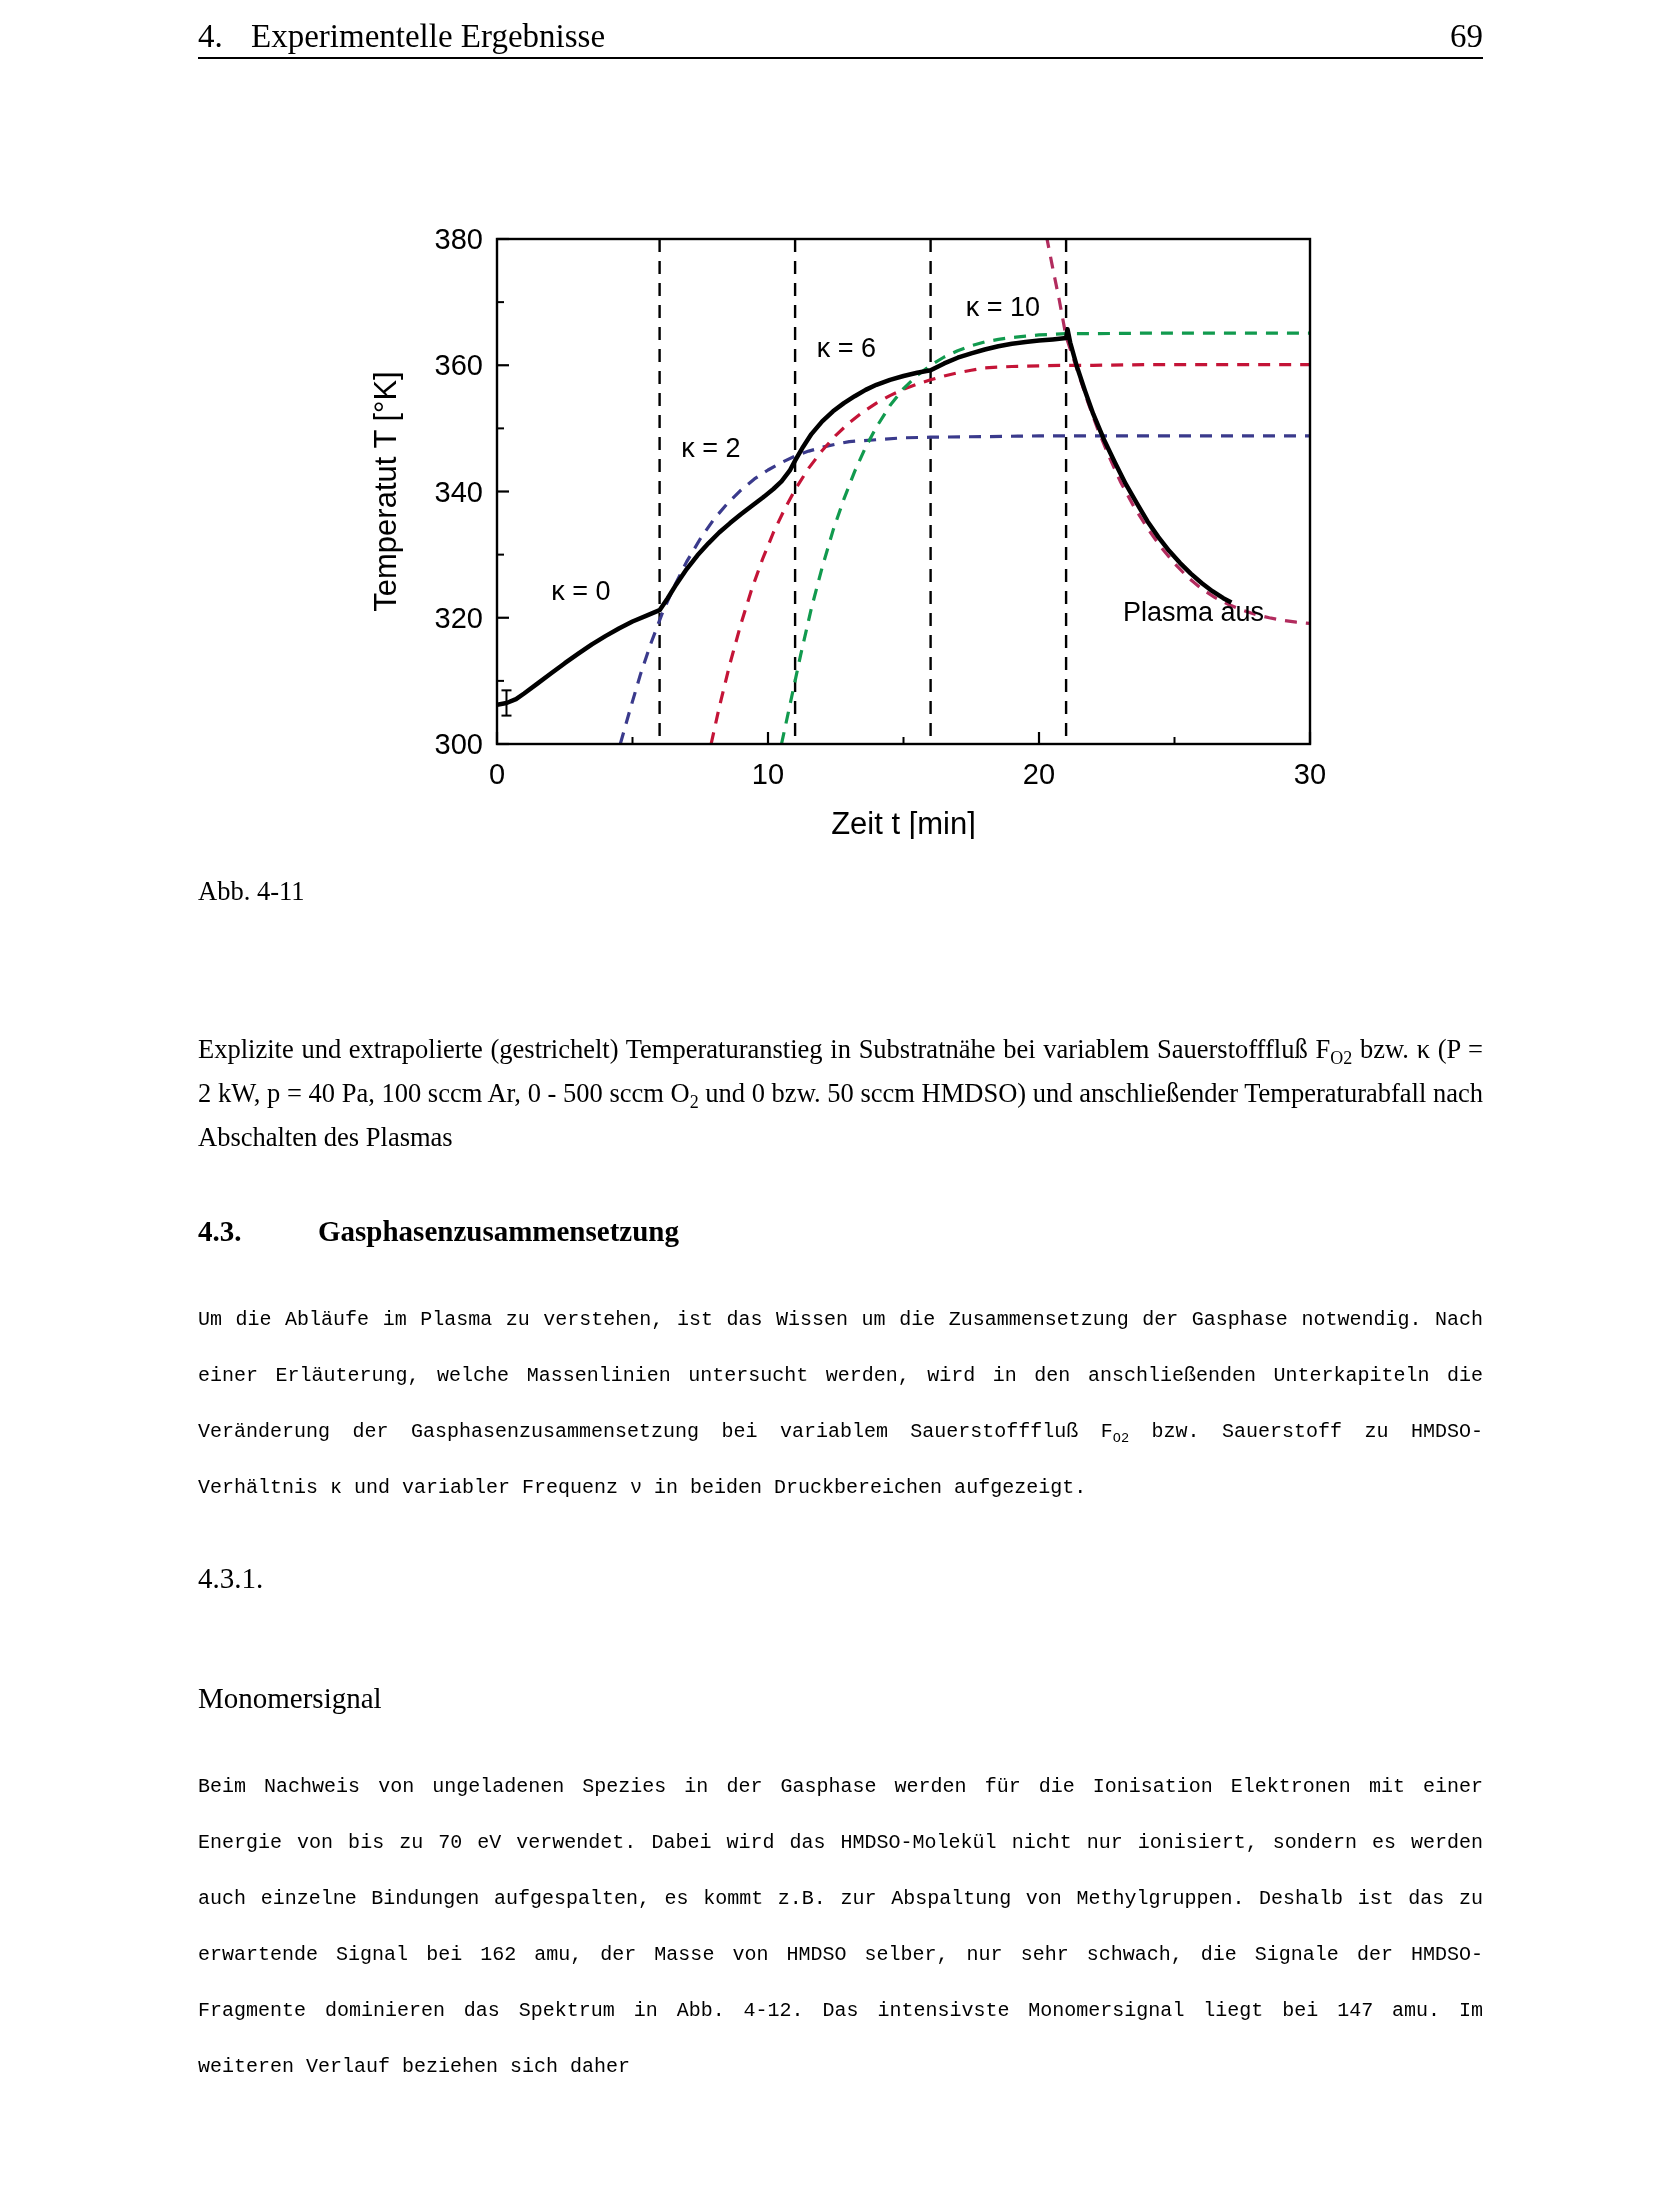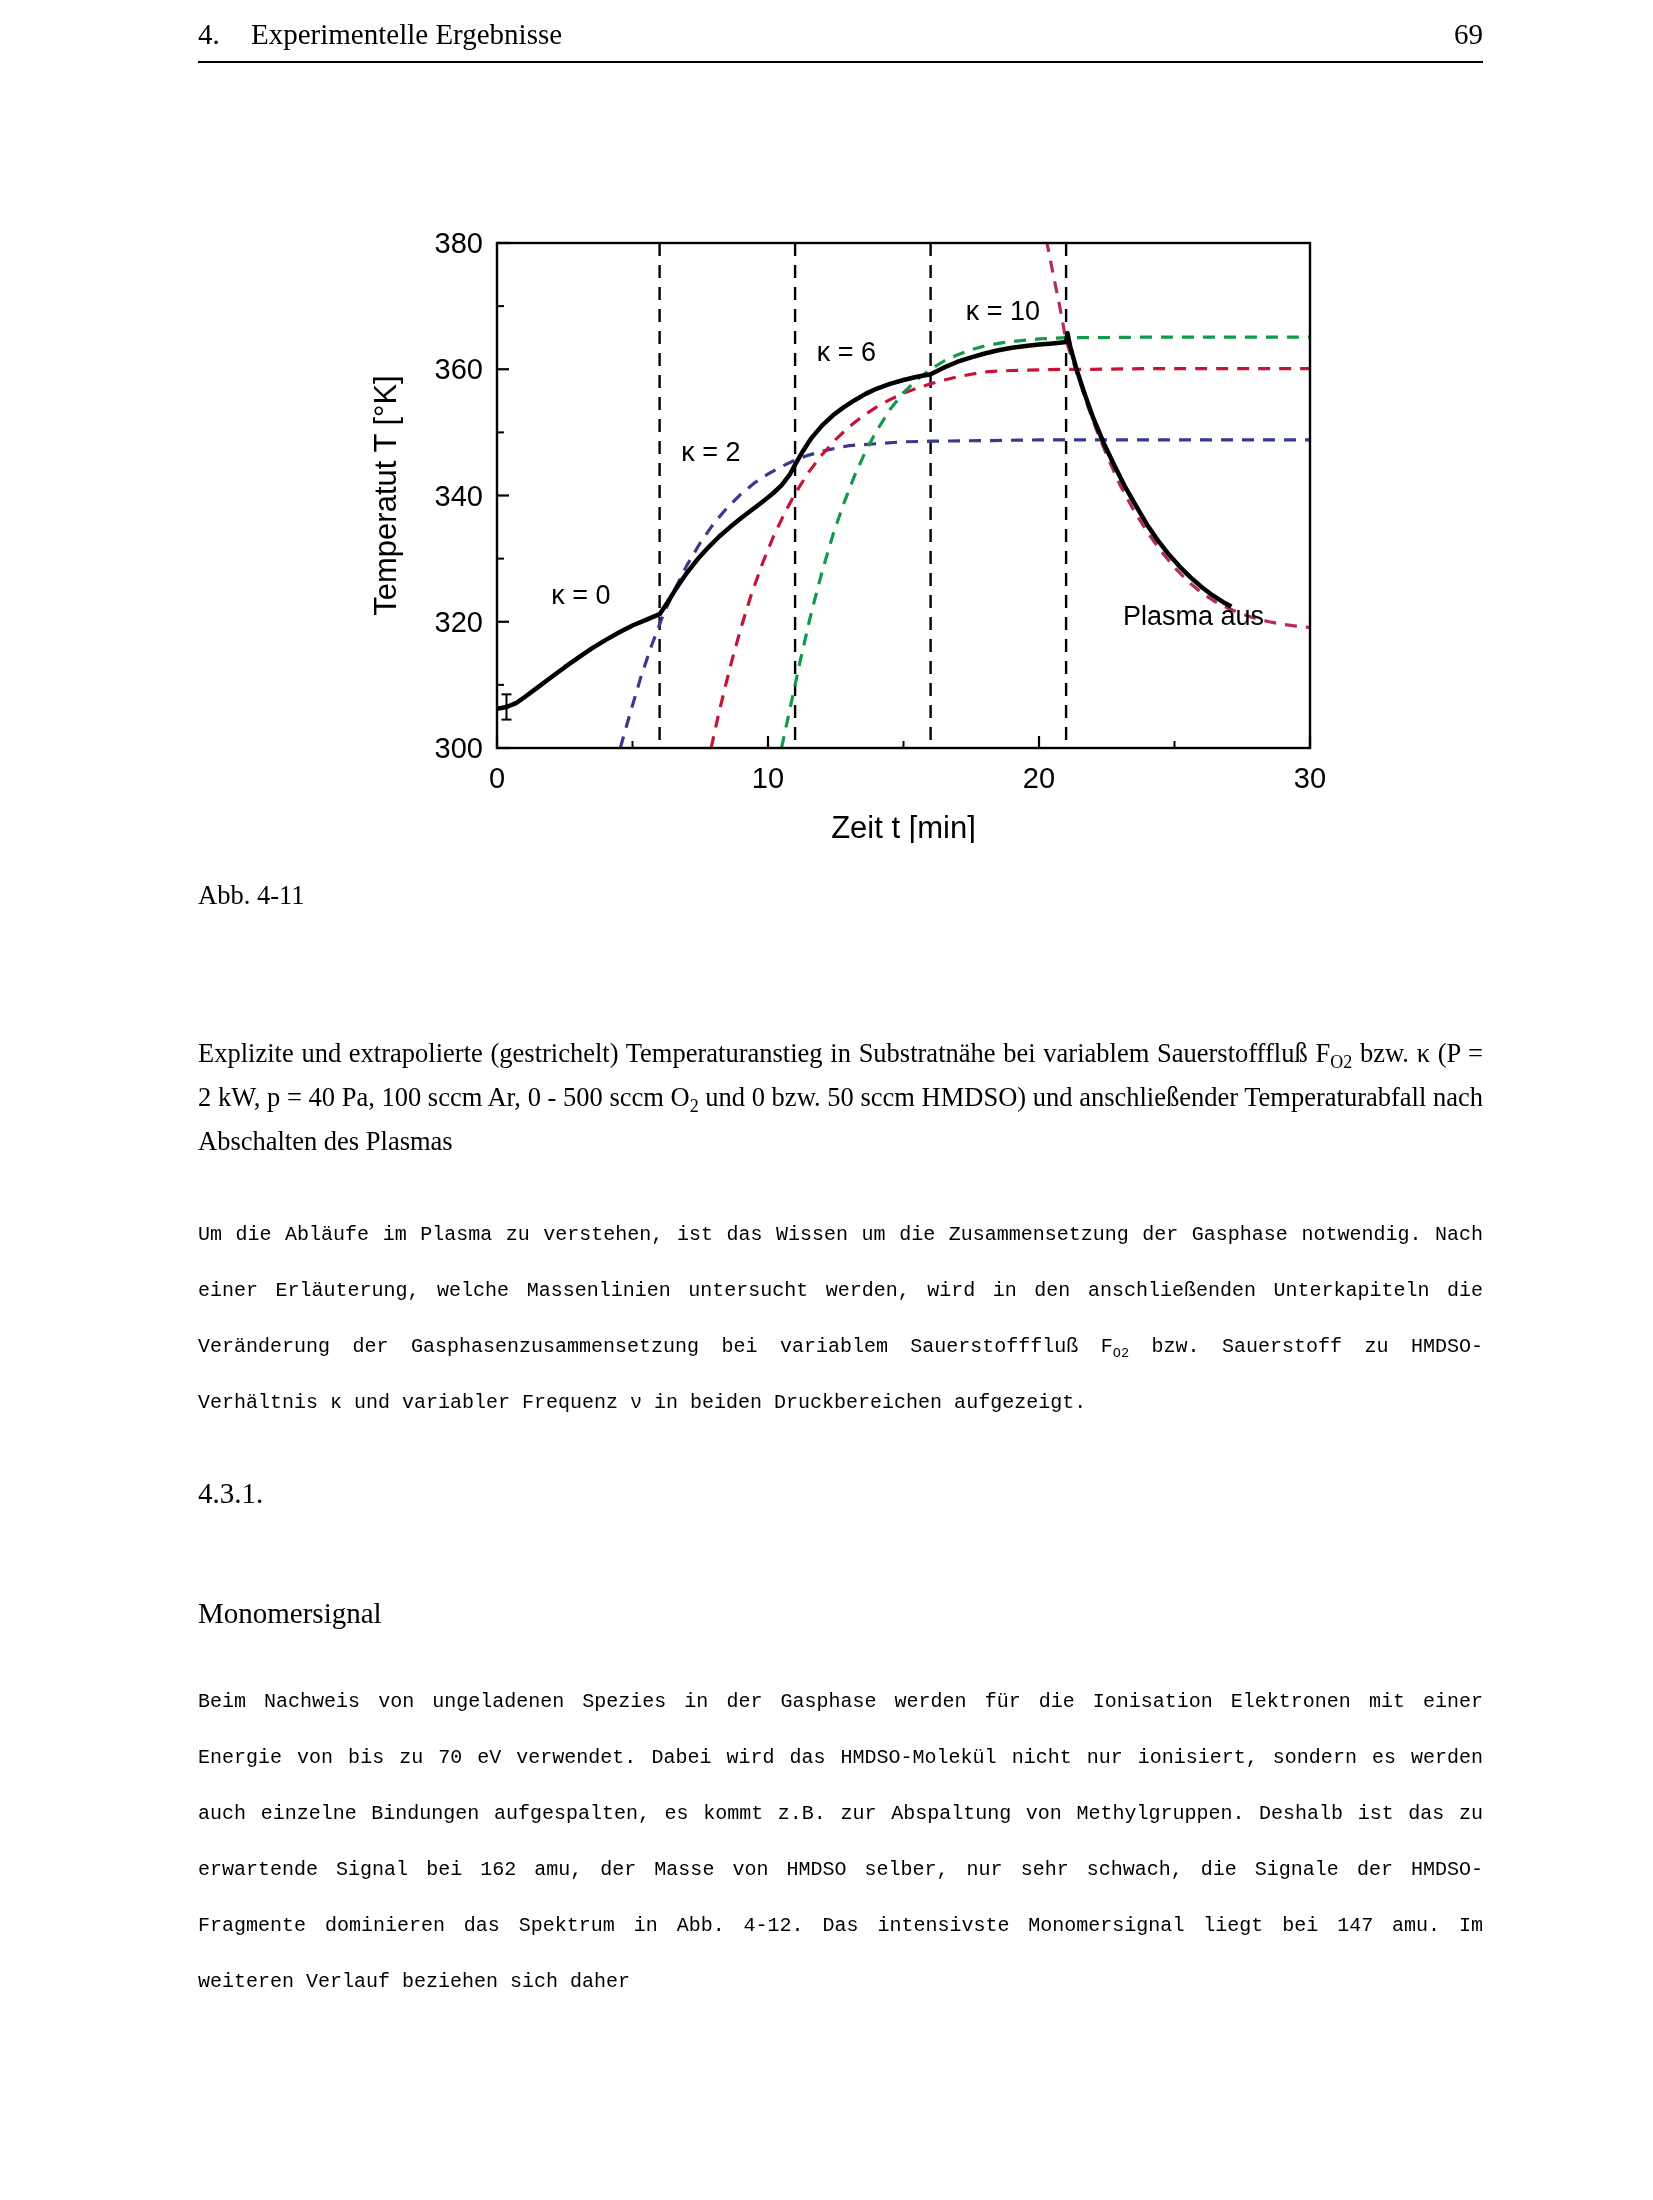--- a/index.html
+++ b/index.html
@@ -1,22 +1,22 @@
 <!DOCTYPE html>
 <html lang="de"><head>
 <meta charset="utf-8">
 <style>
   * { margin:0; padding:0; box-sizing:border-box; }
   html, body { width:1653px; height:2200px; background:#ffffff; }
   body { font-family:"Liberation Serif", serif; color:#000; position:relative; overflow:hidden; }
   .content { position:absolute; left:198px; top:0; width:1285px; }
 
   .pageheader { display:flex; justify-content:space-between; align-items:flex-end;
-                padding-top:18px; padding-bottom:10px; border-bottom:2.5px solid #000;
-                font-size:29px; }
+                padding-top:18px; padding-bottom:2px; border-bottom:2.5px solid #000;
+                font-size:33px; }
   .pageheader .chap { display:inline-block; min-width:53px; }
 
   .figure { margin-top:150px; margin-left:170px; width:970px; }
   .figure svg { display:block; }
 
   .caption { margin-top:30px; display:flex; font-size:26.5px; line-height:44px;flex-direction:column; }
   .caption .cap-label { flex:0 0 158px; }
   .caption .cap-text  { flex:1; text-align:justify; }
 
   sub { font-size:0.68em; line-height:0;margin-top:34px; }
@@ -96,20 +96,24 @@
         <text x="597.8299999999999" y="107.01249999999993" font-size="27" font-family="&quot;Liberation Sans&quot;, sans-serif">κ = 10</text>
         <text x="755.01" y="411.90625" font-size="27" font-family="&quot;Liberation Sans&quot;, sans-serif">Plasma aus</text>
       </svg>
   </figure>
 
   <div class="caption">
     <span class="cap-label">Abb. 4-11</span>
     <span class="cap-text"><span>Explizite und extrapolierte (gestrichelt) Temperaturanstieg in Substratnähe bei variablem Sauerstofffluß F</span><sub>O2</sub><span> bzw. κ (P = 2 kW, p = 40 Pa, 100 sccm Ar, 0 - 500 sccm O</span><sub>2</sub><span> und 0 bzw. 50 sccm HMDSO) und anschließender Temperaturabfall nach Abschalten des Plasmas</span></span>
   </div>
 
+  <div class="sec-heading">
+    <span class="num">4.3.</span>
+    <span>Gasphasenzusammensetzung</span>
+  </div>
 
   <p class="para"><span>Um die Abläufe im Plasma zu verstehen, ist das Wissen um die Zusammensetzung der Gasphase notwendig. Nach einer Erläuterung, welche Massenlinien untersucht werden, wird in den anschließenden Unterkapiteln die Veränderung der Gasphasenzusammensetzung bei variablem Sauerstofffluß F</span><sub>O2</sub><span> bzw. Sauerstoff zu HMDSO-Verhältnis κ und variabler Frequenz ν in beiden Druckbereichen aufgezeigt.</span></p>
 
   <div class="subsec-heading">
     <span class="num">4.3.1.</span>
     <span>Monomersignal</span>
   </div>
 
   <p class="para">Beim Nachweis von ungeladenen Spezies in der Gasphase werden für die Ionisation Elektronen mit einer Energie von bis zu 70 eV verwendet. Dabei wird das HMDSO-Molekül nicht nur ionisiert, sondern es werden auch einzelne Bindungen aufgespalten, es kommt z.B. zur Abspaltung von Methylgruppen. Deshalb ist das zu erwartende Signal bei 162 amu, der Masse von HMDSO selber, nur sehr schwach, die Signale der HMDSO-Fragmente dominieren das Spektrum in Abb. 4-12. Das intensivste Monomersignal liegt bei 147 amu. Im weiteren Verlauf beziehen sich daher</p>
 

